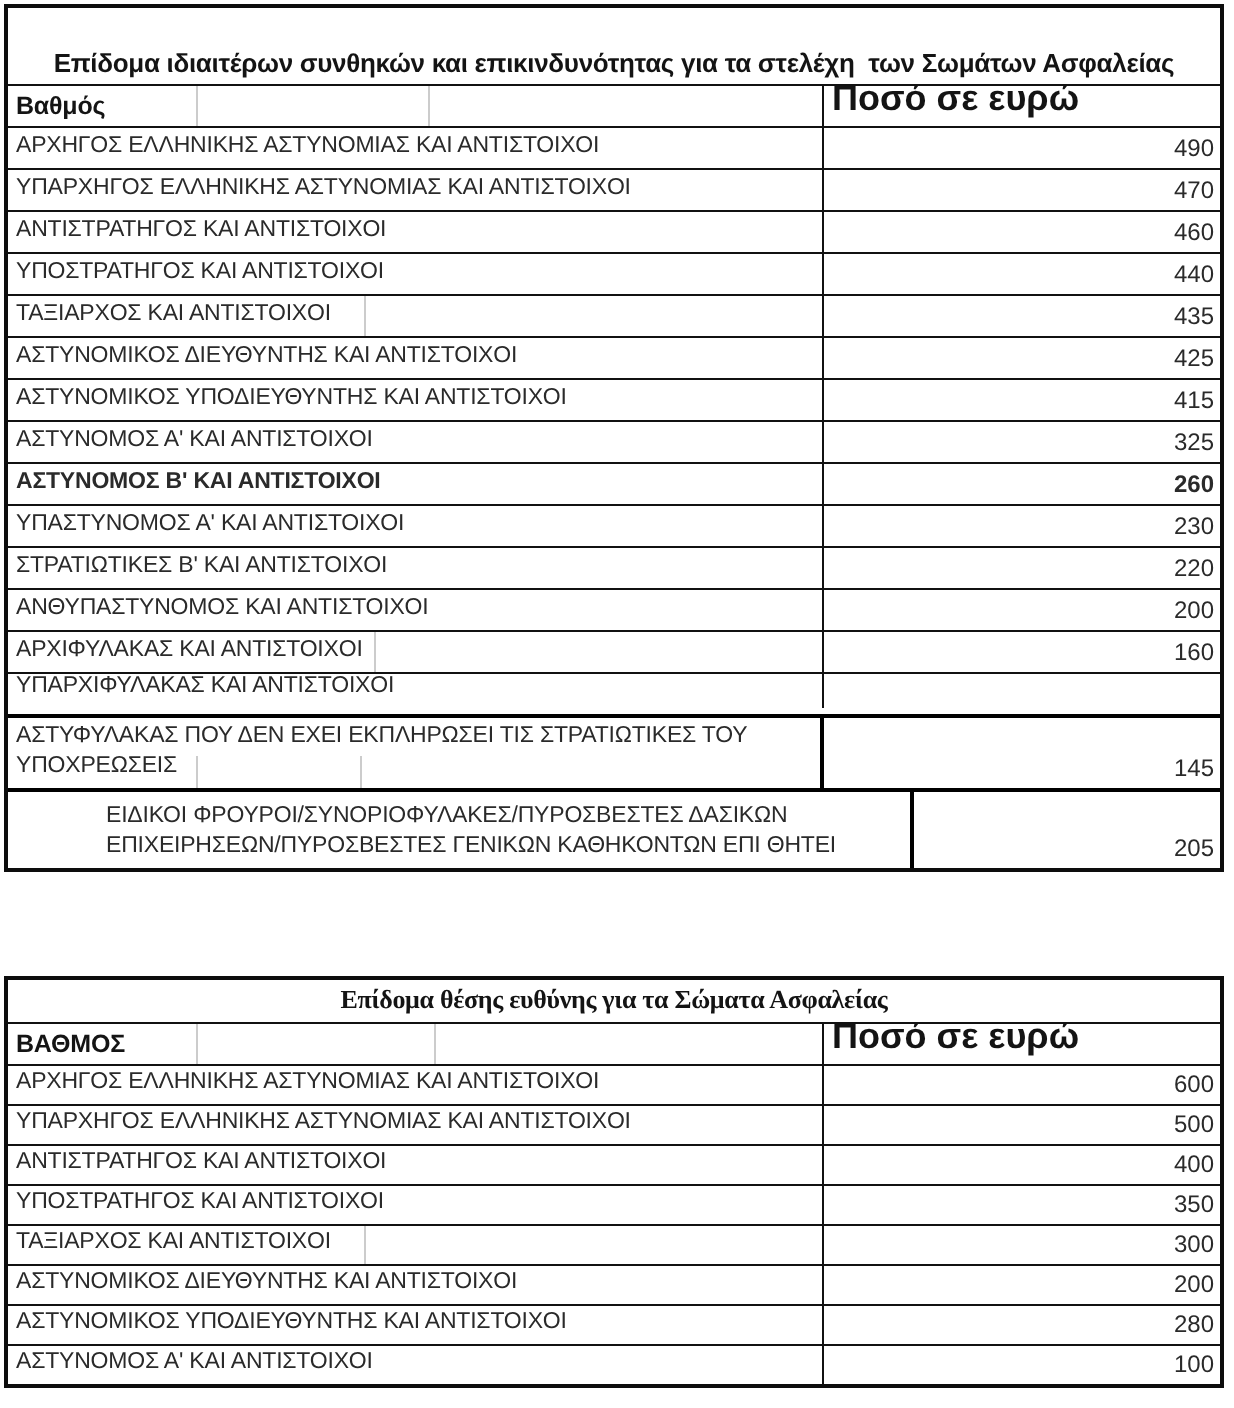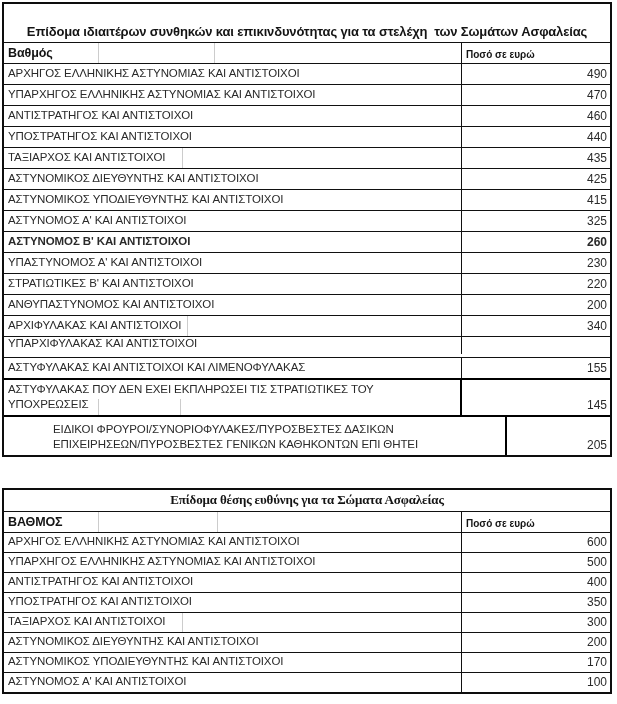--- a/index.html
+++ b/index.html
@@ -26,34 +26,34 @@
     box-sizing:border-box; border-top:none;
     font-weight:bold; font-size:13px; color:#141414;
     overflow:hidden;
   }
   #table1 .title-row { height:38px; padding-bottom:3px; }
   #table2 .title-row { height:21px; padding-bottom:3px;font-family:Liberation Serif, serif; }
   .title-text { white-space:pre; letter-spacing:-0.15px; }
 
   .cell { box-sizing:border-box; display:flex; align-items:flex-end; overflow:hidden; }
   .cell-rank {
-    width:458px; position:relative;
+    width:408px; position:relative;
     border-right:1px solid #111;
     padding:0 0 3px 4px;
     font-size:11.5px; letter-spacing:-0.1px; color:#2a2a2a;
   }
   .row.thick .cell-rank { border-right-width:2px; border-right-color:#000; }
   .cell-amount {
     flex:1; justify-content:flex-end;
     padding:0 3px 3px 0;
     font-size:12px; color:#2a2a2a;
   }
   .header-row { font-weight:bold; }
   .header-row .cell-rank { font-size:12.5px; color:#141414; }
-  .header-row .cell-amount { justify-content:flex-start; padding-left:4px; font-size:10px; color:#141414;align-items:flex-end; }
+  .header-row .cell-amount { justify-content:flex-start; padding-left:4px; font-size:18px; color:#141414;align-items:flex-end; }
 
   .rank-text { white-space:pre-line; line-height:15px; display:block; }
 
   .tick { position:absolute; top:0; bottom:0; width:1px; background:#cccccc; }
   .tick-bottom { top:auto; height:16px; }
 </style>
 </head>
 <body>
 
 <div class="tbl" id="table1">
@@ -142,33 +142,27 @@
         <div class="cell cell-rank">
           <span class="rank-text">ΑΝΘΥΠΑΣΤΥΝΟΜΟΣ ΚΑΙ ΑΝΤΙΣΤΟΙΧΟΙ</span>
         </div>
         <div class="cell cell-amount">200</div>
       </div>
       <div class="row data-row" style="height: 21px;">
         <div class="cell cell-rank">
           <span class="rank-text">ΑΡΧΙΦΥΛΑΚΑΣ ΚΑΙ ΑΝΤΙΣΤΟΙΧΟΙ</span>
           <div class="tick" style="left: 183px;"></div>
         </div>
-        <div class="cell cell-amount">340</div>
+        <div class="cell cell-amount">160</div>
       </div>
       <div class="row data-row" style="height: 21px; flex-direction: column;">
         <div class="cell cell-rank">
           <span class="rank-text">ΥΠΑΡΧΙΦΥΛΑΚΑΣ ΚΑΙ ΑΝΤΙΣΤΟΙΧΟΙ</span>
         </div>
         <div class="cell cell-amount">180</div>
-      </div>
-      <div class="row data-row" style="height: 21px;">
-        <div class="cell cell-rank">
-          <span class="rank-text">ΑΣΤΥΦΥΛΑΚΑΣ ΚΑΙ ΑΝΤΙΣΤΟΙΧΟΙ ΚΑΙ ΛΙΜΕΝΟΦΥΛΑΚΑΣ</span>
-        </div>
-        <div class="cell cell-amount">155</div>
       </div>
       <div class="row data-row thick" style="height: 37px;">
         <div class="cell cell-rank">
           <span class="rank-text">ΑΣΤΥΦΥΛΑΚΑΣ ΠΟΥ ΔΕΝ ΕΧΕΙ ΕΚΠΛΗΡΩΣΕΙ ΤΙΣ ΣΤΡΑΤΙΩΤΙΚΕΣ ΤΟΥ
 ΥΠΟΧΡΕΩΣΕΙΣ</span>
           <div class="tick tick-bottom" style="left: 94px;"></div>
           <div class="tick tick-bottom" style="left: 176px;"></div>
         </div>
         <div class="cell cell-amount">145</div>
       </div>
@@ -231,21 +225,21 @@
       <div class="row data-row" style="height: 20px;">
         <div class="cell cell-rank">
           <span class="rank-text">ΑΣΤΥΝΟΜΙΚΟΣ ΔΙΕΥΘΥΝΤΗΣ ΚΑΙ ΑΝΤΙΣΤΟΙΧΟΙ</span>
         </div>
         <div class="cell cell-amount">200</div>
       </div>
       <div class="row data-row" style="height: 20px;">
         <div class="cell cell-rank">
           <span class="rank-text">ΑΣΤΥΝΟΜΙΚΟΣ ΥΠΟΔΙΕΥΘΥΝΤΗΣ ΚΑΙ ΑΝΤΙΣΤΟΙΧΟΙ</span>
         </div>
-        <div class="cell cell-amount">170</div>
+        <div class="cell cell-amount">280</div>
       </div>
       <div class="row data-row" style="height: 20px;">
         <div class="cell cell-rank">
           <span class="rank-text">ΑΣΤΥΝΟΜΟΣ Α' ΚΑΙ ΑΝΤΙΣΤΟΙΧΟΙ</span>
         </div>
         <div class="cell cell-amount">100</div>
       </div>
     </div>
 </div>
 

